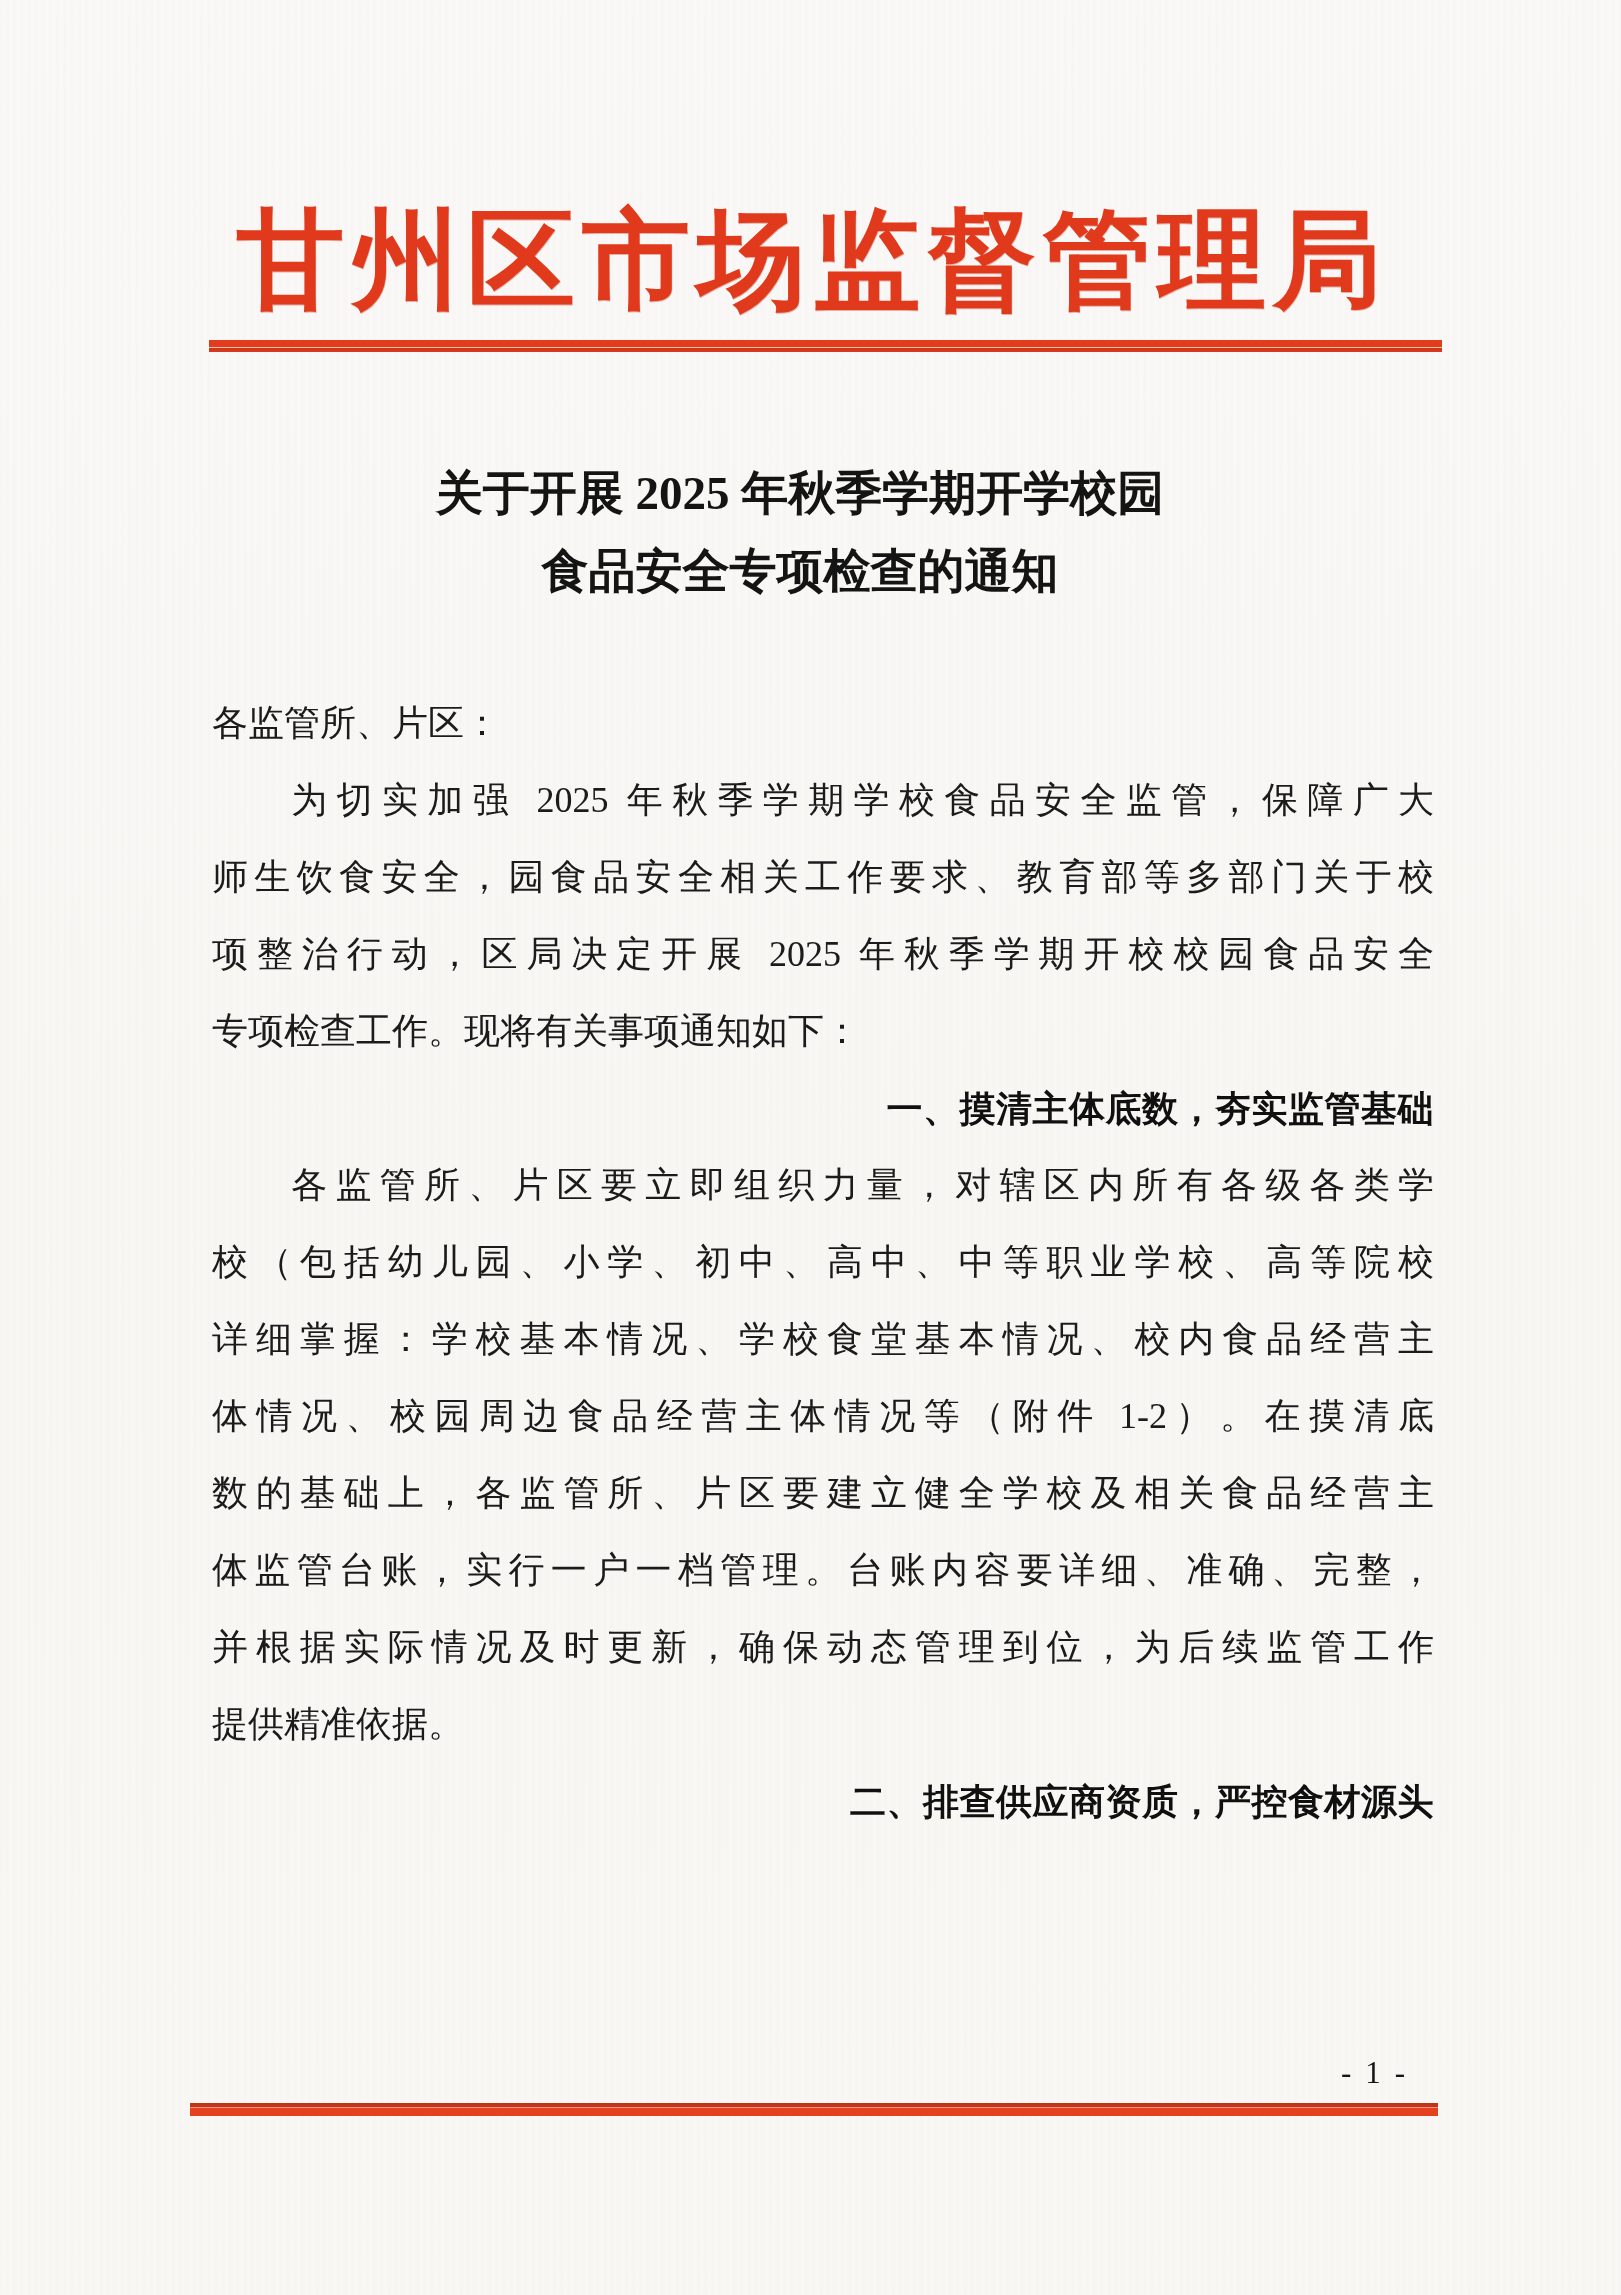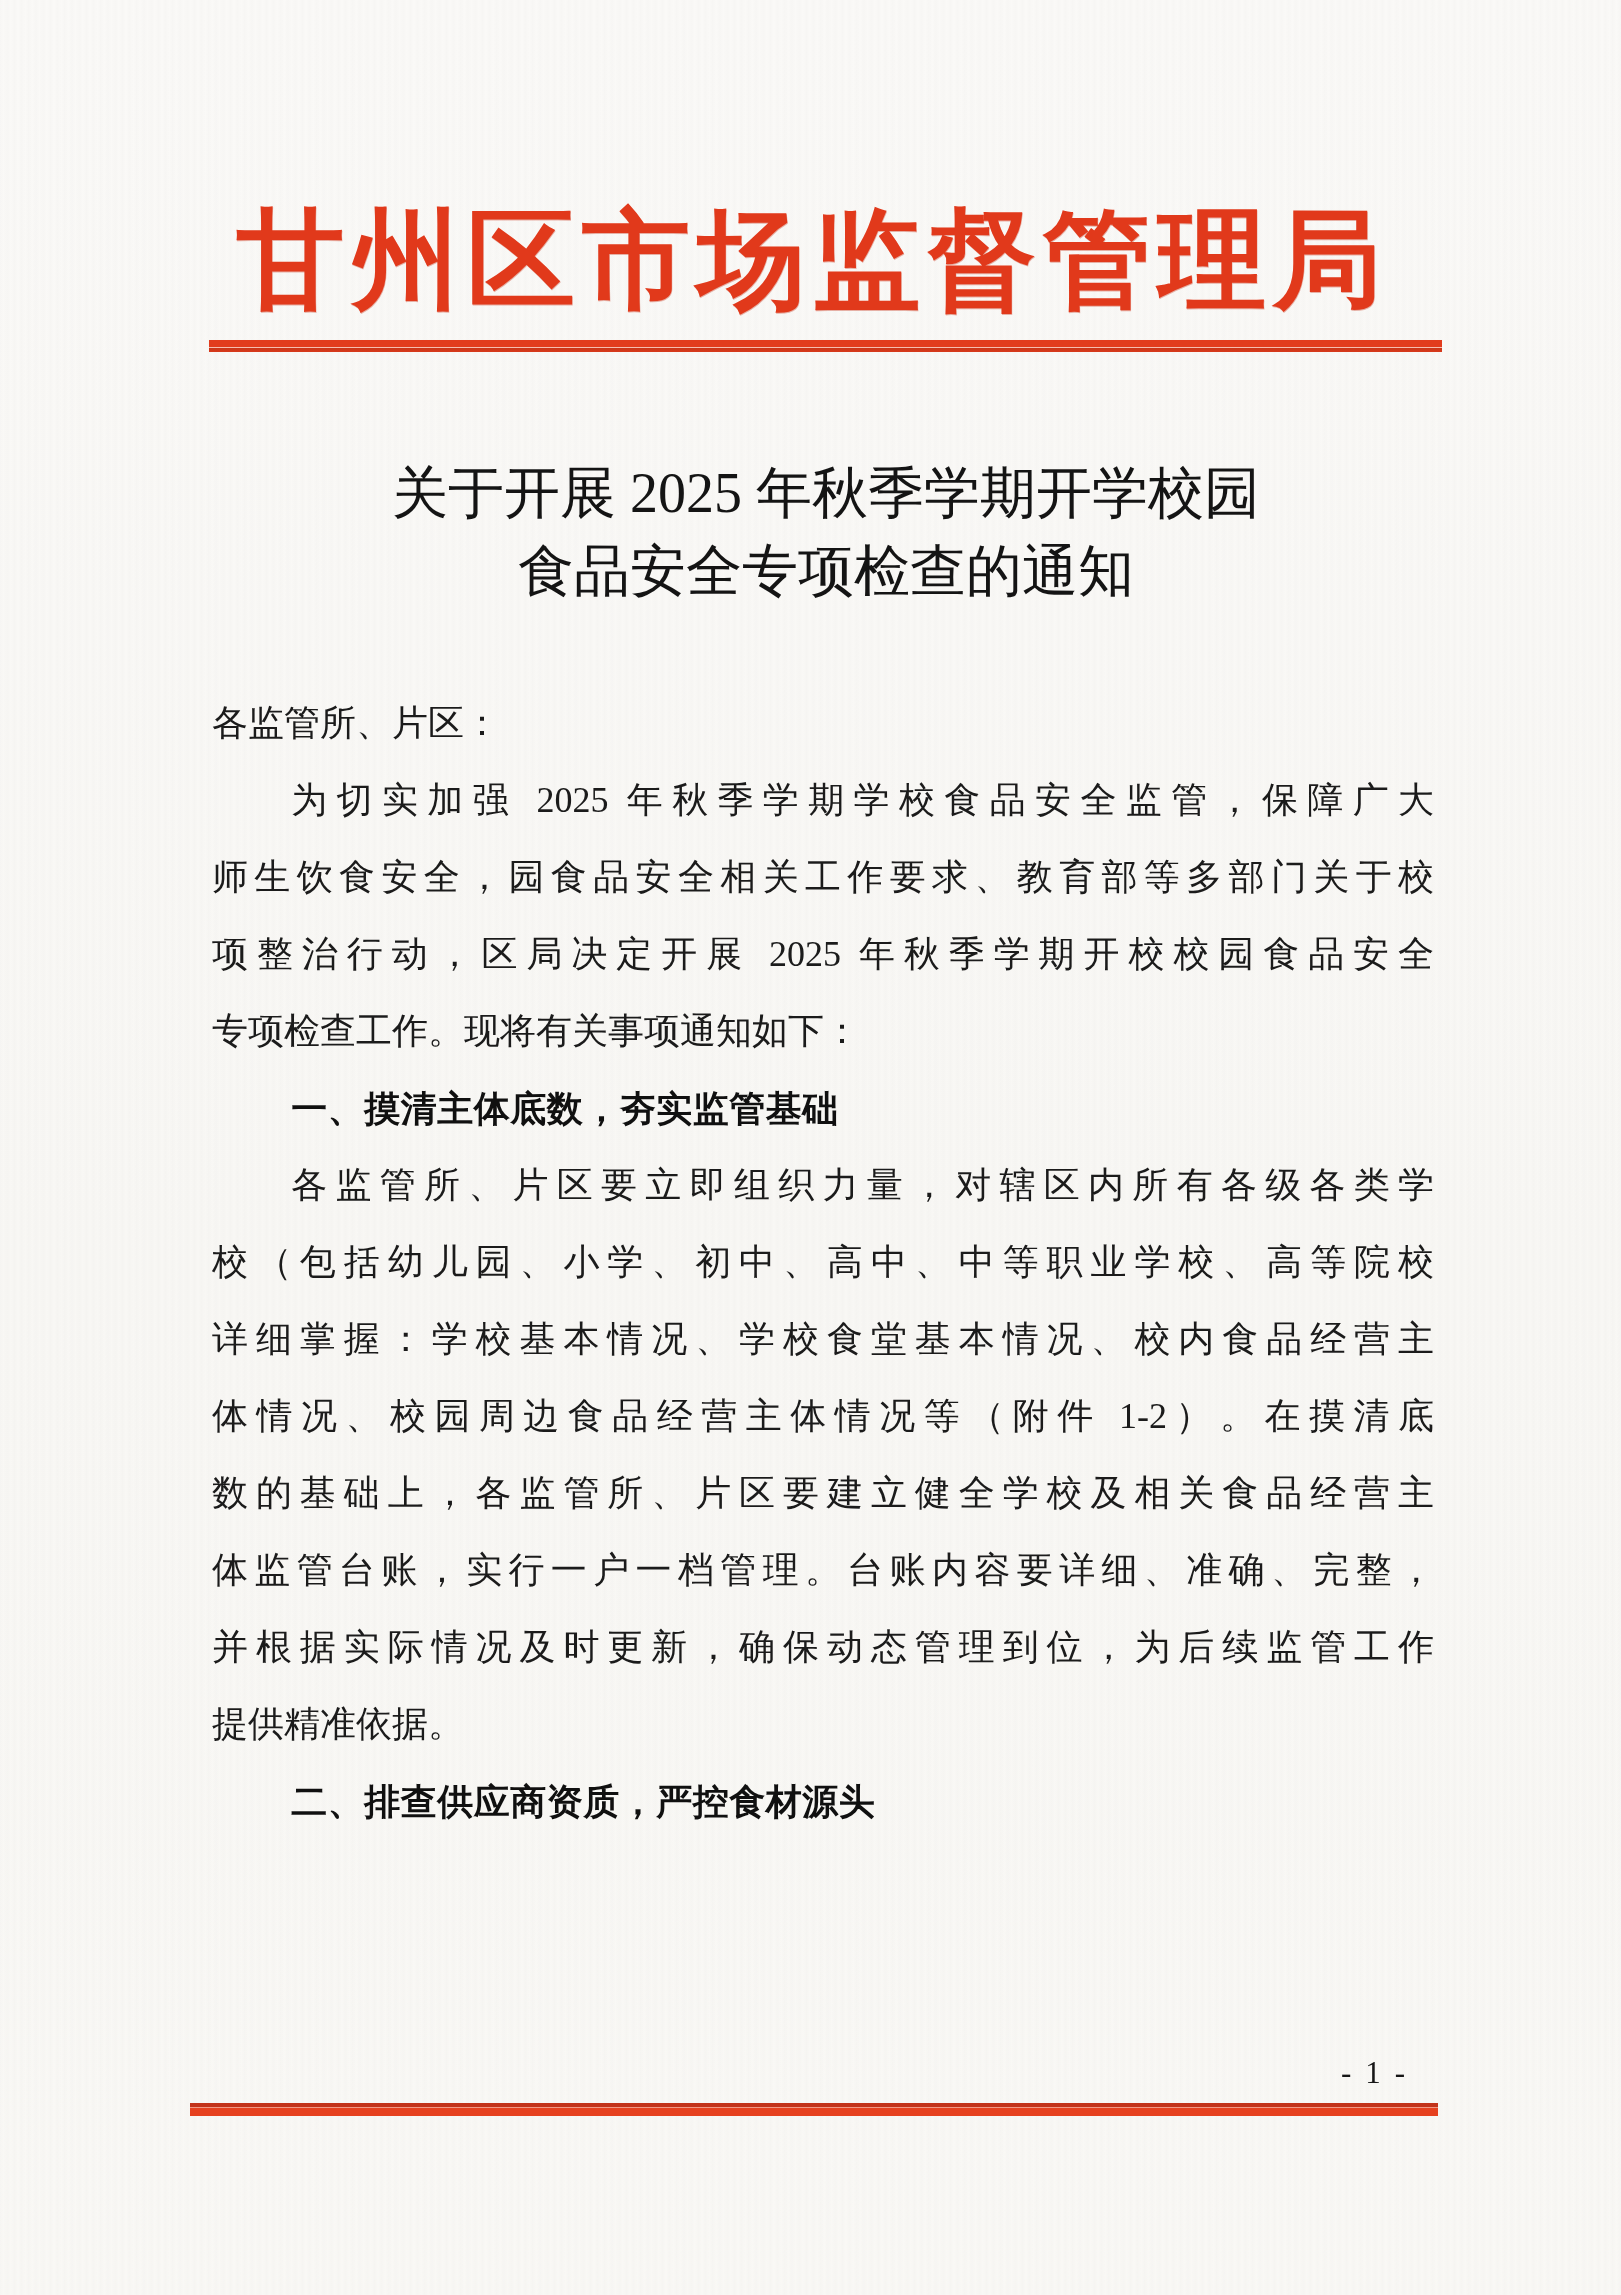--- a/index.html
+++ b/index.html
@@ -44,26 +44,26 @@
     background: linear-gradient(180deg,
       #e23c1d 0%, #e23c1d 56%,
       #f6beb0 56%, #f6beb0 67%,
       #c93517 67%, #d83a1c 100%);
   }
 
   
   .doc-title {
     position: absolute;
     top: 454px;
-    left: 218px;
+    left: 192px;
     width: 1216px;
     text-align: center;
     color: #141414;
-    font-weight: 400;
-    font-size: 56px;
+    font-weight: 700;
+    font-size: 47px;
     line-height: 78px;
     font-family: "Liberation Serif", "DejaVu Serif", serif;
   }
 
   
   .body-block {
     position: absolute;
     top: 685px;
     left: 212px;
     width: 1222px;
@@ -81,20 +81,21 @@
     text-align-last: justify;
   }
   .bline.ind {
     text-indent: 2.2em;
   }
   .bline.h {
     font-weight: 700;
     color: #101010;
     font-family: "Liberation Sans", "DejaVu Sans", sans-serif;
     letter-spacing: 0.5px;
+    text-align: right;
   }
 
   
   .pagenum {
     position: absolute;
     top: 2054px;
     left: 1298px;
     width: 153px;
     text-align: center;
     font-size: 31px;

